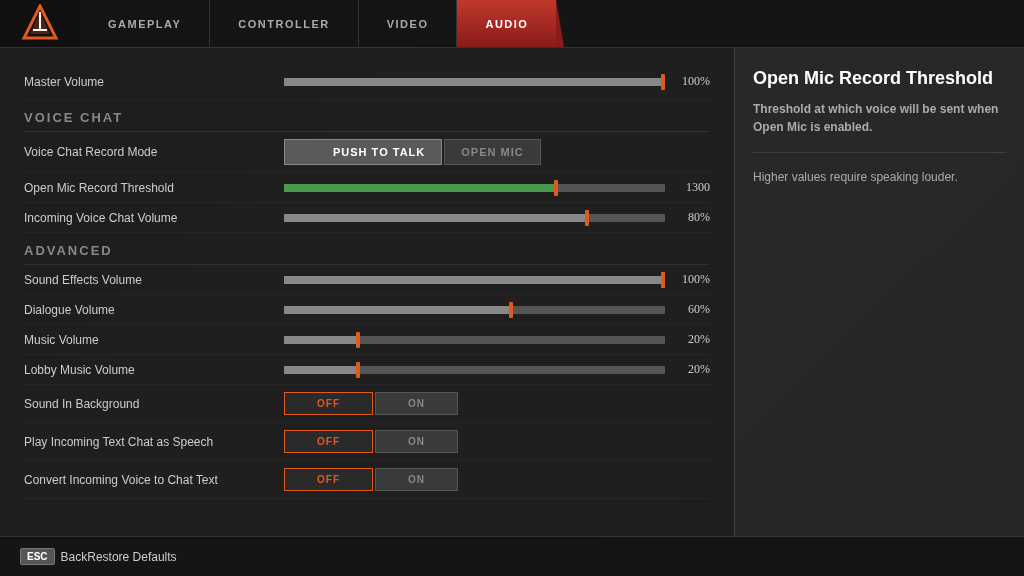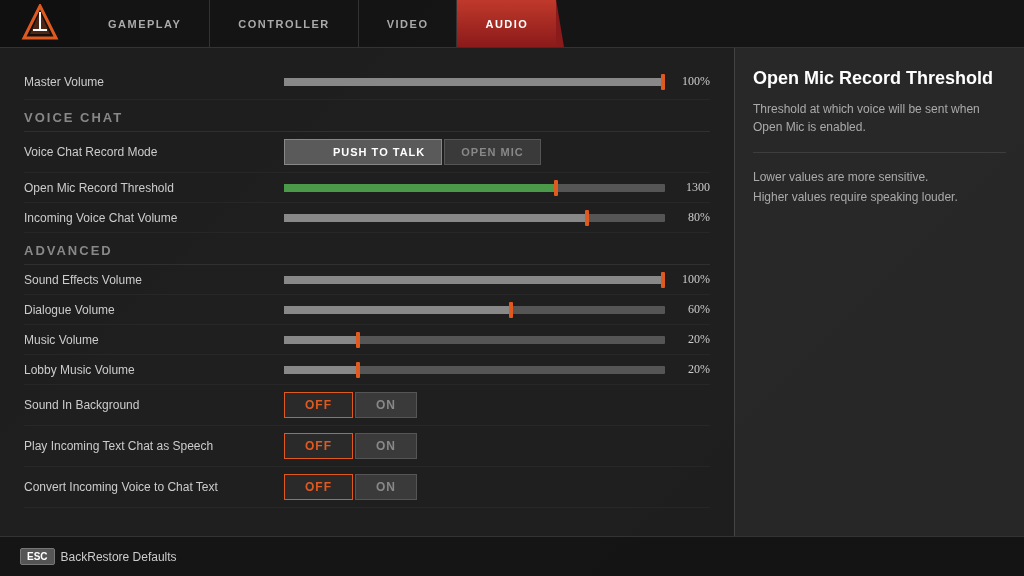--- a/index.html
+++ b/index.html
@@ -181,22 +181,22 @@
       border-bottom: 1px solid rgba(255,255,255,0.08);
     }
 
     
     .toggle-group {
       display: flex;
       gap: 2px;
     }
 
     .toggle-btn {
-      padding: 5px 20px;
-      font-size: 12px;
+      padding: 5px 32px;
+      font-size: 10px;
       font-weight: bold;
       letter-spacing: 1px;
       cursor: pointer;
       background: #3a3a3a;
       color: #888;
       border: 1px solid #555;
       text-transform: uppercase;
     }
 
     .toggle-btn.active {
@@ -220,20 +220,21 @@
       color: #fff;
       margin-bottom: 10px;
       line-height: 1.2;
     }
 
     .info-description {
       font-size: 12px;
       color: #aaa;
       line-height: 1.5;
       margin-bottom: 16px;
+      font-weight: bold;
     }
 
     .info-extra {
       font-size: 12px;
       color: #aaa;
       line-height: 1.7;
     }
 
     
     .info-divider {
@@ -482,21 +483,20 @@
         </div>
       </div>
 
     </div>
 
     <div class="info-panel">
       <div class="info-title">Open Mic Record Threshold</div>
       <div class="info-description">Threshold at which voice will be sent when Open Mic is enabled.</div>
       <div class="info-divider"></div>
       <div class="info-extra">
-        <div>Lower values are more sensitive.</div>
         <div>Higher values require speaking louder.</div>
       </div>
     </div>
 
   </div>
 
   <div class="bottom-bar">
     <div class="bottom-btn">
       <span class="key-badge">ESC</span>
       <span>Back</span>

